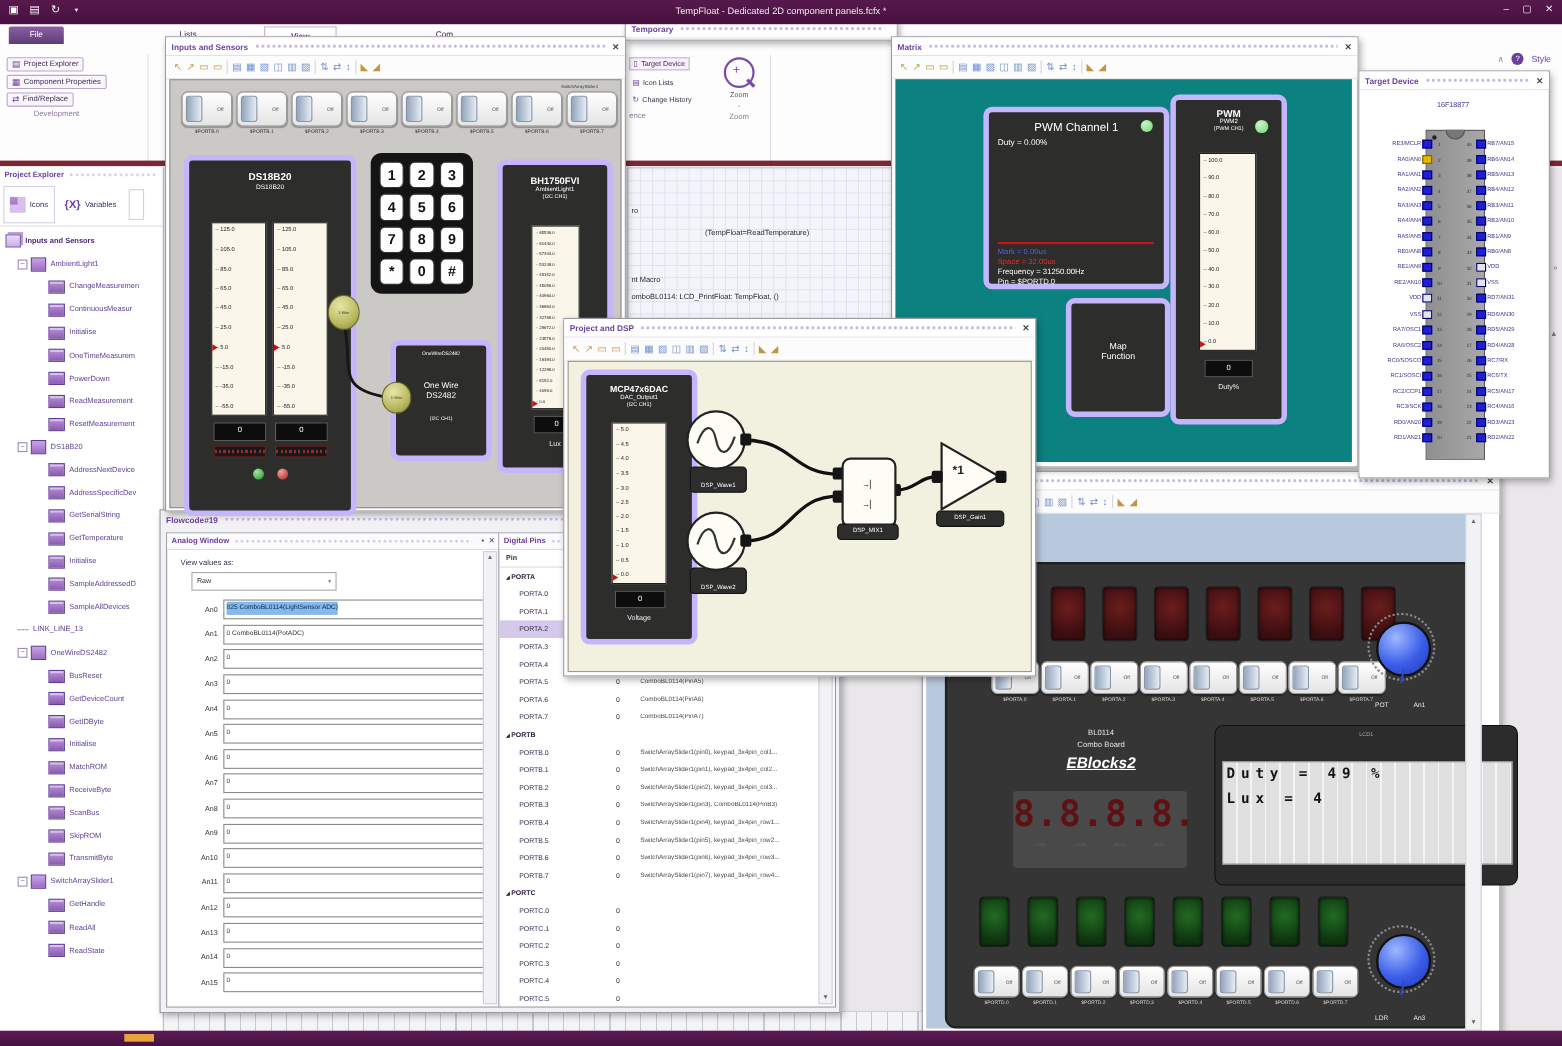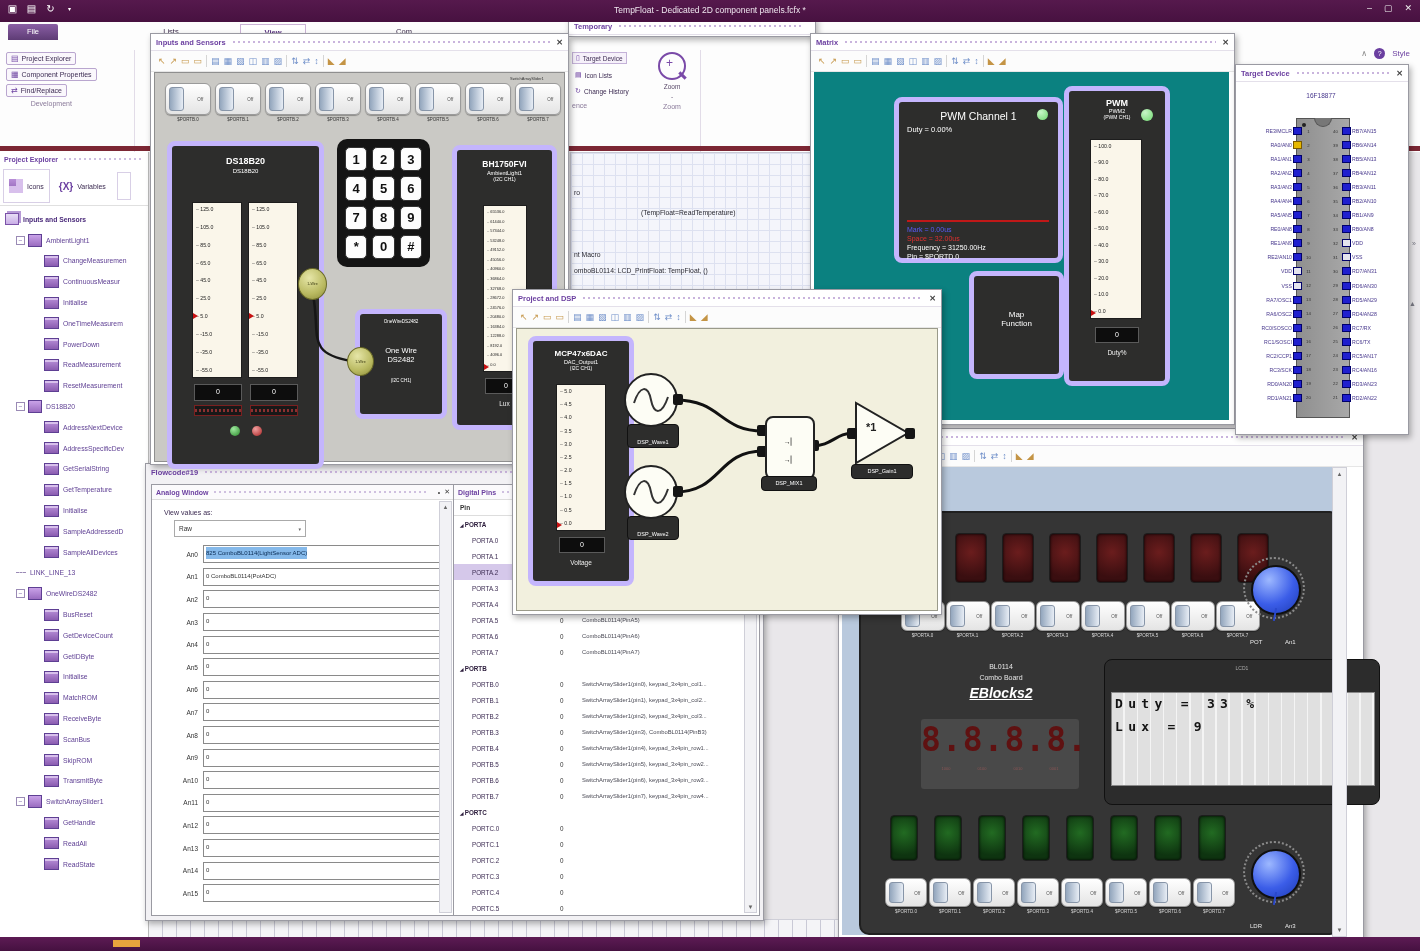--- a/index.html
+++ b/index.html
@@ -553,22 +553,22 @@
           <span class="seg">8.</span><span class="seg">8.</span><span class="seg">8.</span><span class="seg">8.</span></div>
           <div>
             
           <span class="seglab">1000</span><span class="seglab">0100</span><span class="seglab">0010</span><span class="seglab">0001</span></div>
         </div>
 
         <div class="abs" style="left:243px;top:146px;width:274px;height:144px;background:#2c2c2c;border-radius:8px;border:1px solid #111">
           <div style="text-align:center;font-size:5px;color:#aaa;margin-top:5px">LCD1</div>
           <div class="lcdscreen" style="left:6px;top:32px;width:262px;height:92px">
 
-          <div class="lline">Duty = 33 %</div>
-              <div class="lline">Lux = 9</div>
+          <div class="lline">Duty = 49 %</div>
+              <div class="lline">Lux = 4</div>
             </div>
         </div>
 
         <div class="abs" style="left:29px;top:302px;display:flex;gap:16px">
 
         <span class="ledg" style="width:26px;height:44px;display:inline-block"></span>
             <span class="ledg" style="width:26px;height:44px;display:inline-block"></span>
             <span class="ledg" style="width:26px;height:44px;display:inline-block"></span>
             <span class="ledg" style="width:26px;height:44px;display:inline-block"></span>
             <span class="ledg" style="width:26px;height:44px;display:inline-block"></span>

